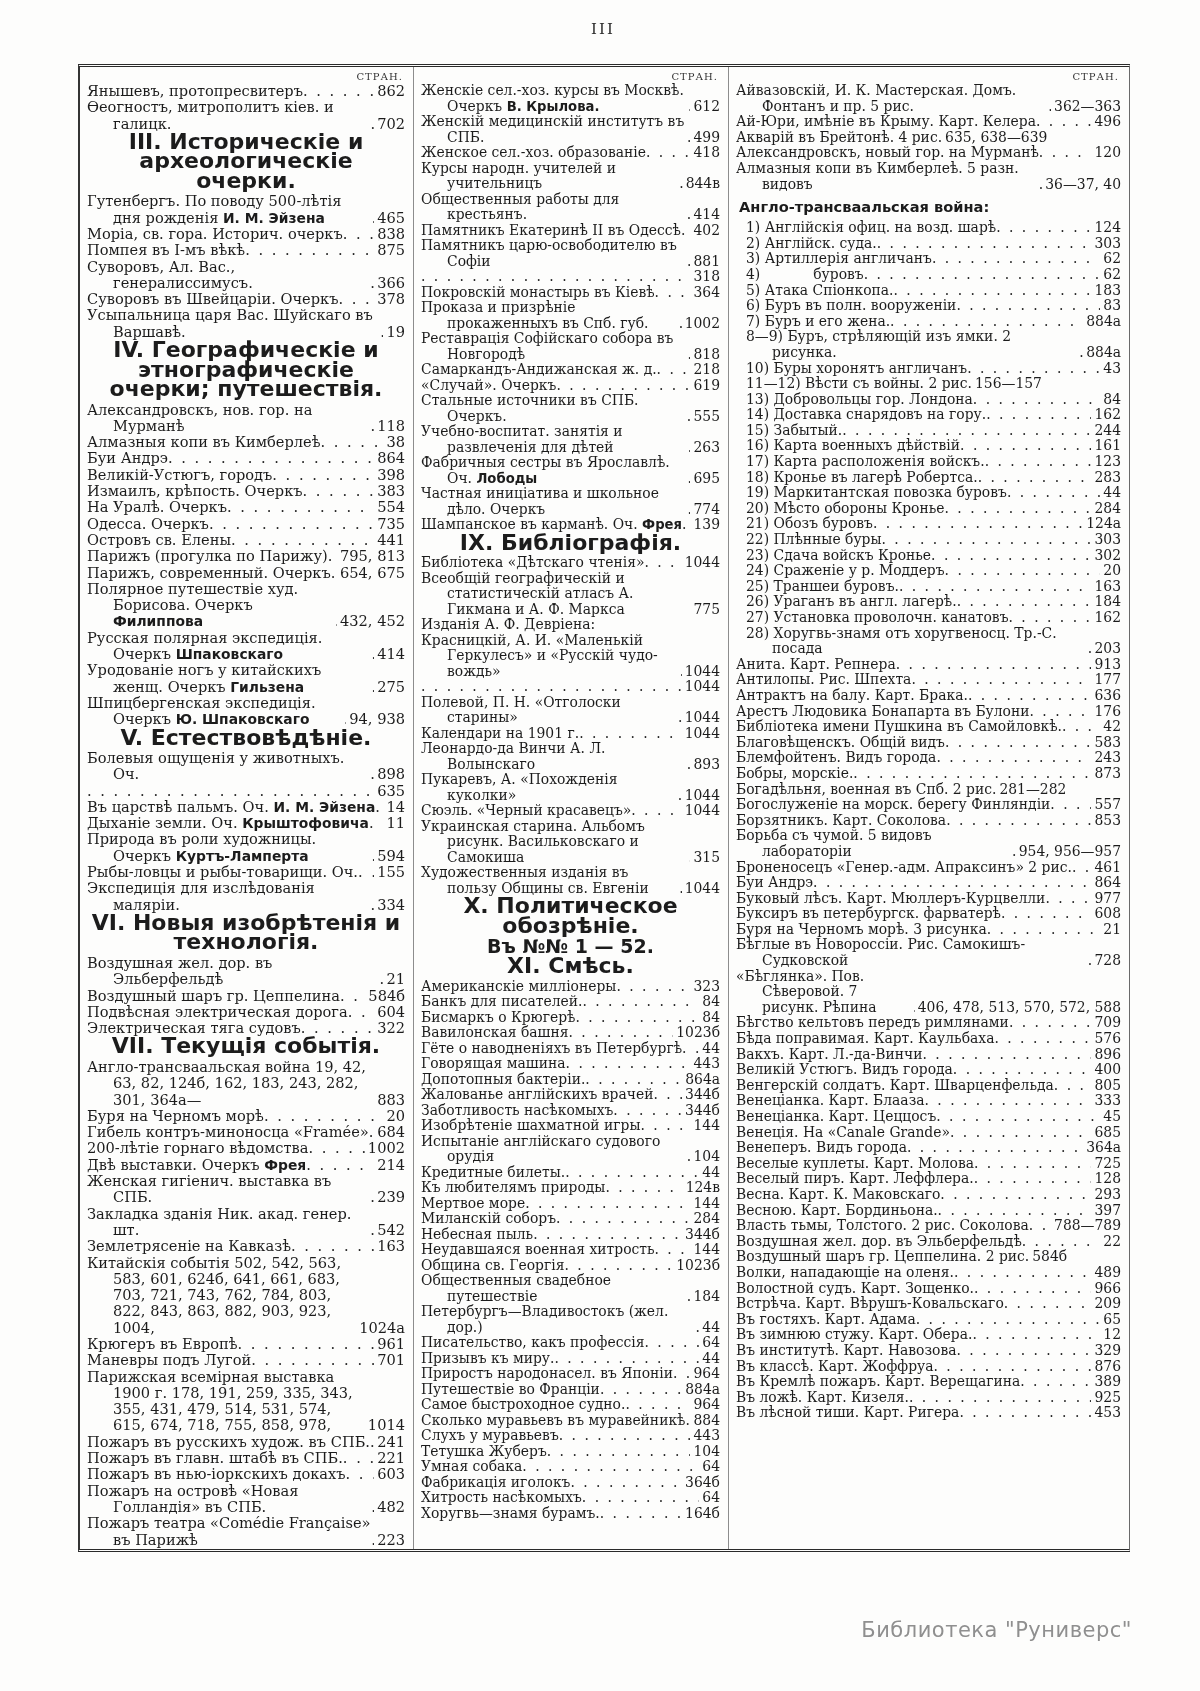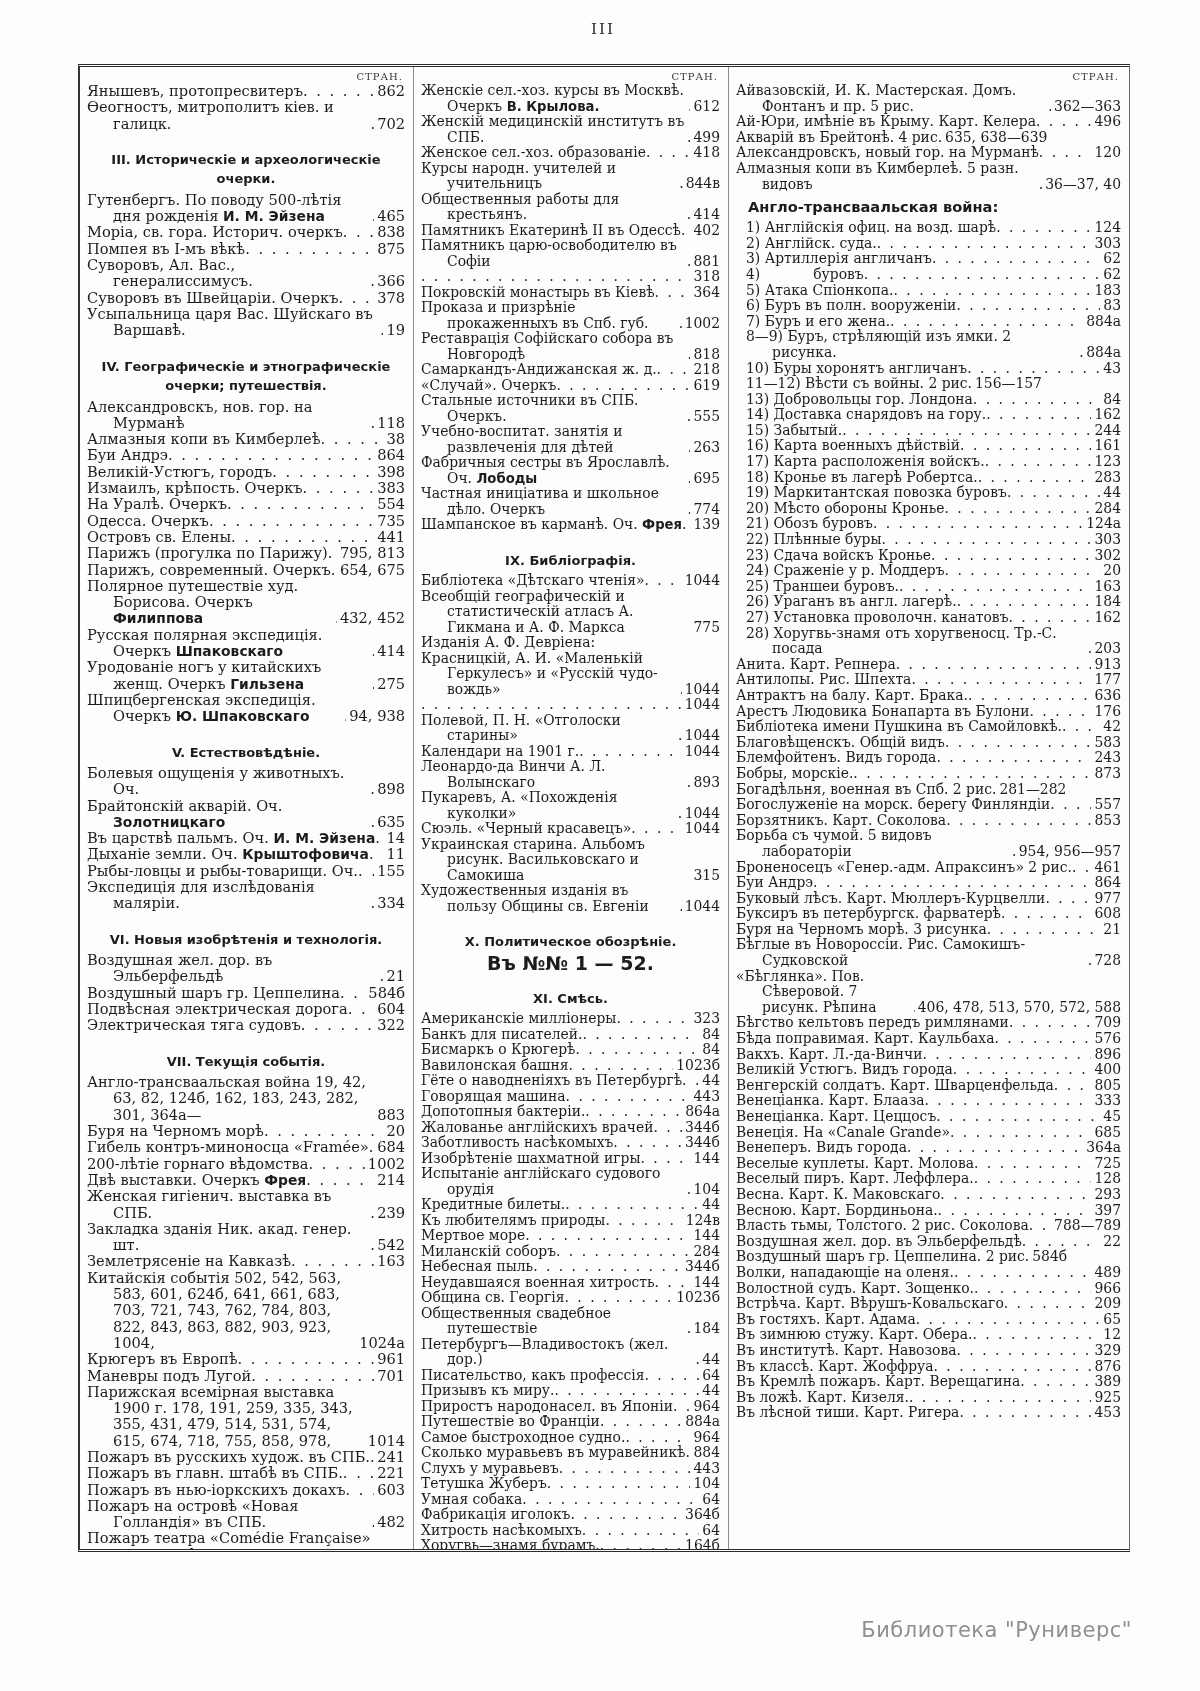--- a/index.html
+++ b/index.html
@@ -35,23 +35,23 @@
   .entry .dots { flex:1 1 4px; min-width:0; overflow:hidden; position:relative; }
   .entry .dots::after {
     content:". . . . . . . . . . . . . . . . . . . . . . . . . . . . . . . . . . . . . . . . . . . . . . . .";
     white-space:nowrap; display:block; letter-spacing:2px; color:#242424;
   }
   .entry .pg { flex:0 0 auto; white-space:nowrap; margin-left:3px; text-align:right; }
   .entry b, .heading, .subheading, .label {
     font-family:"DejaVu Sans", sans-serif; font-weight:bold;
   }
   .entry b { font-size:0.95em; }
-  .heading { text-align:center; font-size:13px; line-height:19.5px; margin:18px 0 3px; }
+  .heading { text-align:center; font-size:22px; line-height:19.5px; margin:0 0 3px; }
   .subheading { text-align:center; font-size:19px; line-height:16px; margin:0 0 2px; }
-  .label { text-align:left; font-size:14.6px; line-height:18px; margin:6px 12px 4px; }
+  .label { text-align:left; font-size:14.6px; line-height:18px; margin:6px 3px 4px; }
   .watermark {
     position:absolute; right:68px; top:1618px; font-family:"DejaVu Sans", sans-serif;
     font-size:21px; color:var(--wm); letter-spacing:0.5px;
   }
 </style>
 </head>
 <body>
 
 <div class="page">
   <div class="folio">III</div>
@@ -171,33 +171,37 @@
             <span class="dots"></span>
             <span class="pg">94, 938</span>
           </div>
           <div class="heading">V. Естествовѣдѣніе.</div>
           <div class="entry">
             <span class="t">Болевыя ощущенія у животныхъ. Оч.</span>
             <span class="dots"></span>
             <span class="pg">898</span>
           </div>
           <div class="entry">
-            <span class="t">Брайтонскій акварій. Оч. <b>Золотницкаго</b></span>
             <span class="dots"></span>
             <span class="pg">635</span>
           </div>
           <div class="entry">
             <span class="t">Въ царствѣ пальмъ. Оч. <b>И. М. Эйзена</b></span>
             <span class="dots"></span>
             <span class="pg">14</span>
           </div>
           <div class="entry">
             <span class="t">Дыханіе земли. Оч. <b>Крыштофовича</b></span>
             <span class="dots"></span>
             <span class="pg">11</span>
+          </div>
+          <div class="entry">
+            <span class="t">Природа въ роли художницы. Очеркъ <b>Куртъ-Ламперта</b></span>
+            <span class="dots"></span>
+            <span class="pg">594</span>
           </div>
           <div class="entry">
             <span class="t">Рыбы-ловцы и рыбы-товарищи. Оч.</span>
             <span class="dots"></span>
             <span class="pg">155</span>
           </div>
           <div class="entry">
             <span class="t">Экспедиція для изслѣдованія маляріи.</span>
             <span class="dots"></span>
             <span class="pg">334</span>

